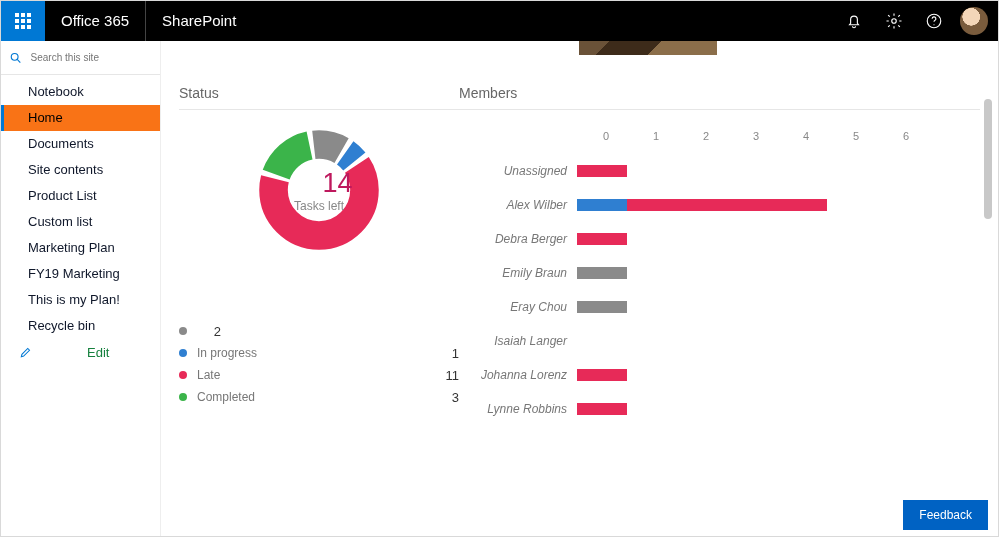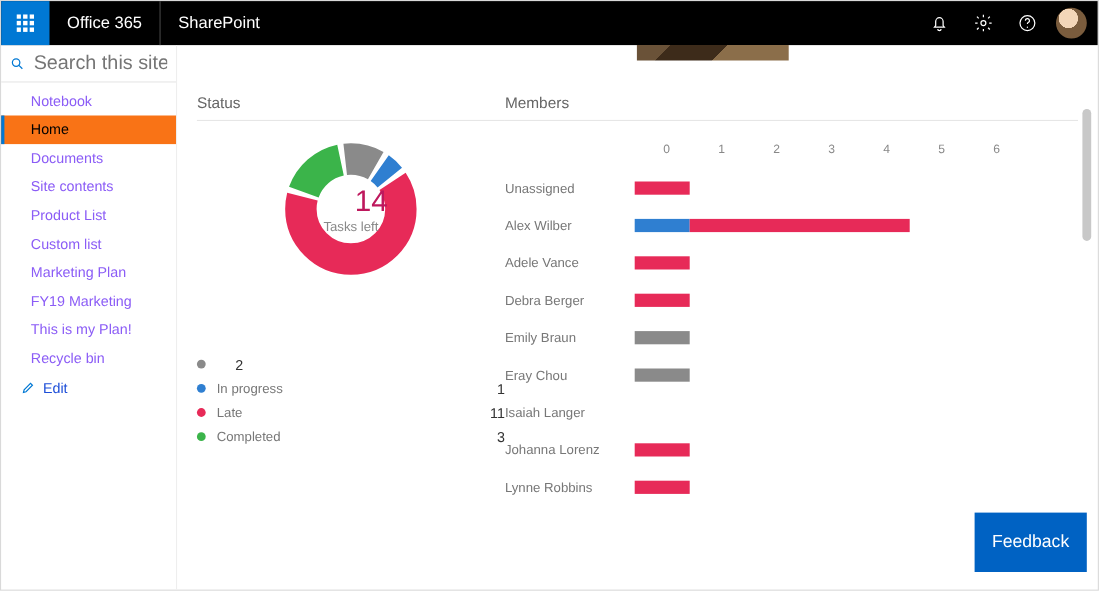--- a/index.html
+++ b/index.html
@@ -23,29 +23,29 @@
 
   
   .body { display: flex; height: calc(100% - 40px); }
 
   
   .leftcol { width: 160px; border-right: 1px solid #eee; display: flex; flex-direction: column; }
   .searchbar {
     height: 34px; border-bottom: 1px solid #e6e6e6; display: flex; align-items: center; padding: 0 8px; color: #0078d4;
   }
   .searchbar svg { width: 16px; height: 16px; stroke: #0078d4; fill: none; stroke-width: 2; margin-right: 8px; }
-  .searchbar input { border: none; outline: none; font-size: 18px; color: #555; width: 100%; }
+  .searchbar input { border: none; outline: none; font-size: 10px; color: #555; width: 100%; }
 
   .nav { padding-top: 4px; }
   .nav-item {
-    height: 26px; line-height: 26px; padding-left: 24px; font-size: 13px; color: #8b5cf6; cursor: pointer;
+    height: 26px; line-height: 26px; padding-left: 24px; font-size: 13px; color: #0f172a; cursor: pointer;
     border-left: 3px solid transparent;
   }
   .nav-item.selected { border-left-color: #0078d4; color: #000; background: #f97316; }
-  .nav-edit { padding-left: 18px; color: #1d4ed8; display: flex; align-items: center; height: 26px; cursor: pointer; }
+  .nav-edit { padding-left: 18px; color: #15803d; display: flex; align-items: center; height: 26px; cursor: pointer; gap: 48px; }
   .nav-edit svg { width: 14px; height: 14px; stroke: #0078d4; fill: none; stroke-width: 1.8; margin-right: 6px; }
 
   
   .main { flex: 1; position: relative; overflow: hidden; padding: 0 18px; }
   .thumb-strip { height: 18px; position: relative; }
   .thumb {
     position: absolute; top: -22px; left: 400px; width: 138px; height: 36px;
     background: linear-gradient(135deg,#6a5238 0 30%,#3d2b1a 30% 60%,#8b6e4a 60% 100%);
   }
 
@@ -70,39 +70,39 @@
   .legend-row { display: flex; align-items: center; height: 22px; font-size: 12px; color: #777; }
   .legend-dot { width: 8px; height: 8px; border-radius: 50%; margin-right: 10px; }
   .legend-label { flex: 1; }
   .legend-val { width: 24px; text-align: right; color: #333; font-size: 13px; }
 
   
   .mchart { font-size: 11px; color: #888; }
   .mchart-axis { display: flex; margin-left: 122px; margin-bottom: 12px; }
   .mchart-tick { width: 50px; text-align: center; }
   .mrow { display: flex; align-items: center; height: 34px; }
-  .mrow-name { width: 118px; text-align: left; padding-right: 10px; color: #777; font-size: 12px; }
+  .mrow-name { width: 118px; text-align: right; padding-right: 10px; color: #777; font-size: 12px; font-style: italic; }
   .mrow-bars { flex: 1; display: flex; align-items: center; height: 12px; position: relative; }
   .mrow-bar { height: 12px; }
 
   
   .vscroll {
     position: absolute; right: 4px; top: 58px; width: 10px; height: 430px;
     background: transparent;
   }
   .vscroll-thumb {
     position: absolute; left: 0; top: 0; width: 8px; height: 120px;
     background: #c8c8c8; border-radius: 4px;
   }
 
   
   .feedback {
-    position: absolute; right: 10px; bottom: 16px;
-    background: #0062c3; color: #fff; font-size: 16px;
-    padding: 18px 16px; cursor: pointer;
+    position: absolute; right: 10px; bottom: 6px;
+    background: #0062c3; color: #fff; font-size: 12px;
+    padding: 8px 16px; cursor: pointer;
   }
 </style>
 </head>
 <body>
 
 <div class="header">
   <div class="waffle">
     <svg viewBox="0 0 16 16">
       <rect x="0" y="0" width="4" height="4"></rect>
         <rect x="6" y="0" width="4" height="4"></rect>
@@ -239,26 +239,20 @@
                 </div>
               </div>
               <div class="mrow">
                 <div class="mrow-name">Alex Wilber</div>
                 <div class="mrow-bars">
                   <div class="mrow-bar" style="background: rgb(47, 127, 209); width: 50px;"></div>
                   <div class="mrow-bar" style="background: rgb(231, 42, 88); width: 200px;"></div>
                 </div>
               </div>
               <div class="mrow">
-                <div class="mrow-name">Adele Vance</div>
-                <div class="mrow-bars">
-                  <div class="mrow-bar" style="background: rgb(231, 42, 88); width: 50px;"></div>
-                </div>
-              </div>
-              <div class="mrow">
                 <div class="mrow-name">Debra Berger</div>
                 <div class="mrow-bars">
                   <div class="mrow-bar" style="background: rgb(231, 42, 88); width: 50px;"></div>
                 </div>
               </div>
               <div class="mrow">
                 <div class="mrow-name">Emily Braun</div>
                 <div class="mrow-bars">
                   <div class="mrow-bar" style="background: rgb(138, 138, 138); width: 50px;"></div>
                 </div>

